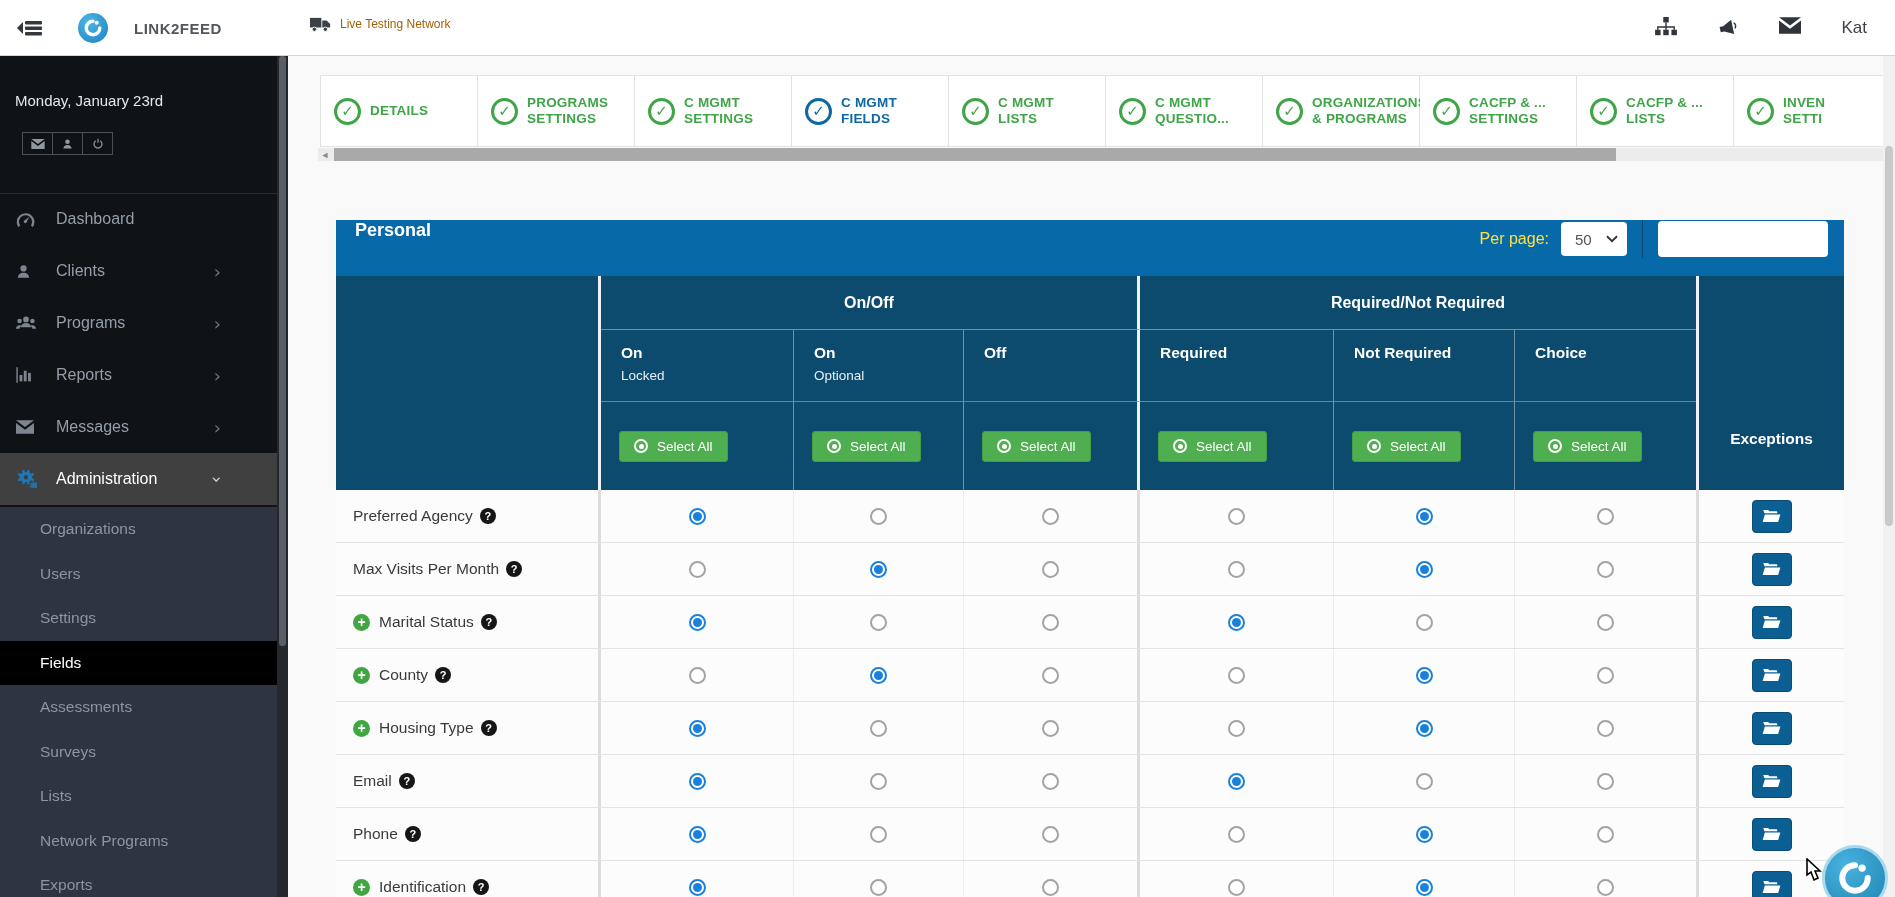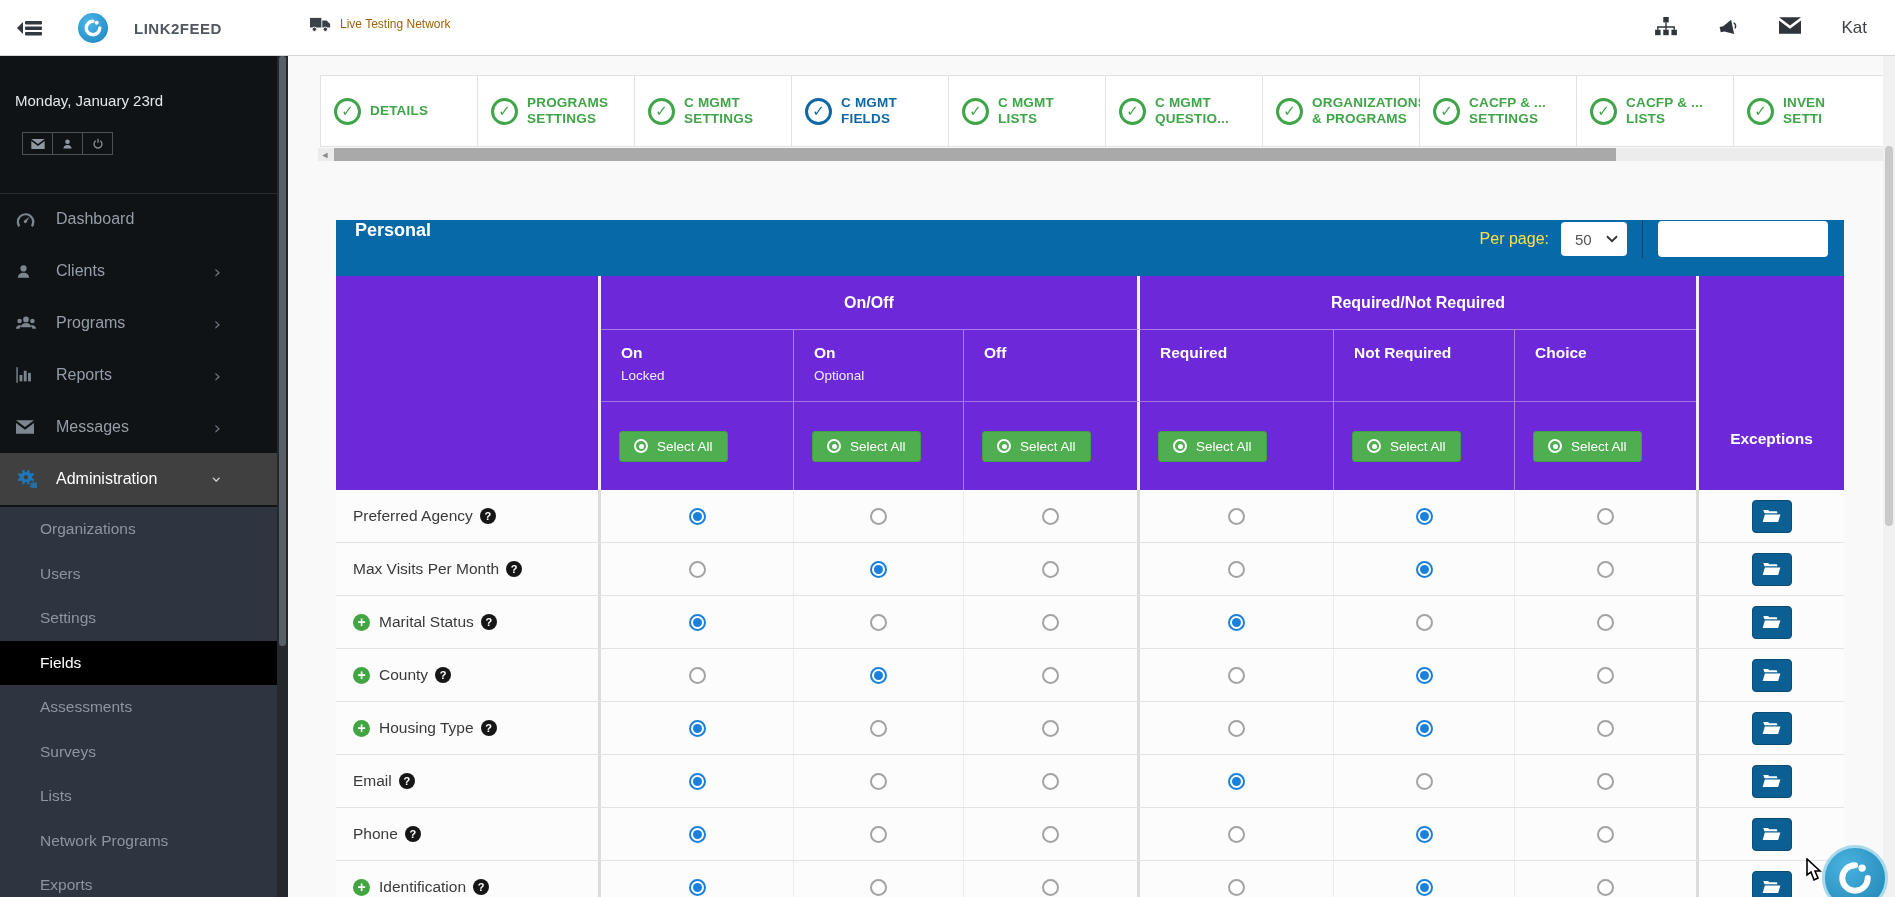--- a/index.html
+++ b/index.html
@@ -60,21 +60,21 @@
   .card-title { color:#fff; font-size:18px; font-weight:bold; }
   .ch-right { margin-left:auto; display:flex; align-items:center; }
   .pp-label { color:#fde047; font-size:16px; margin-right:12px; }
   .pselect { width:66px; height:34px; background:#fff; border-radius:4px; display:flex; align-items:center; justify-content:space-between; padding:0 9px 0 14px; color:#555; font-size:15px; cursor:pointer; }
   .pselect svg { width:12px; height:12px; color:#333; }
   .ch-divider { width:1px; height:38px; background:rgba(0,0,0,.35); margin:0 15px; }
   .search-input { width:170px; height:36px; border:none; border-radius:4px; background:#fff; padding:0 10px; font-size:15px; outline:none; }
 
   :root { --cols: 265px 193px 170px 176px 194px 181px 181px 148px; }
 
-  .thead { display:grid; grid-template-columns:var(--cols); grid-template-rows:54px 72px 88px; background:#6d28d9; }
+  .thead { display:grid; grid-template-columns:var(--cols); grid-template-rows:54px 72px 88px; background:#0c4a6e; }
   .hblank { grid-column:1; grid-row:1 / span 3; border-right:3px solid #eef2f6; }
   .hgroup { display:flex; align-items:center; justify-content:center; color:#fff; font-size:16px; font-weight:bold; border-bottom:1px solid rgba(255,255,255,.4); }
   .hg1 { grid-column:2 / span 3; grid-row:1; border-right:3px solid #eef2f6; }
   .hg2 { grid-column:5 / span 3; grid-row:1; }
   .hexc { grid-column:8; grid-row:1 / span 3; border-left:3px solid #eef2f6; display:flex; flex-direction:column; justify-content:flex-end; align-items:center; padding-bottom:42px; color:#fff; font-size:15.5px; font-weight:bold; }
   .hsub { grid-row:2; padding:14px 0 0 20px; color:#fff; border-right:1px solid rgba(255,255,255,.4); border-bottom:1px solid rgba(255,255,255,.35); }
   .hsub .l1 { font-size:15.5px; font-weight:bold; }
   .hsub .l2 { font-size:13.5px; color:#e9eff4; margin-top:6px; }
   .hsub.gend { border-right:3px solid #eef2f6; }
   .hsub.last { border-right:none; }

